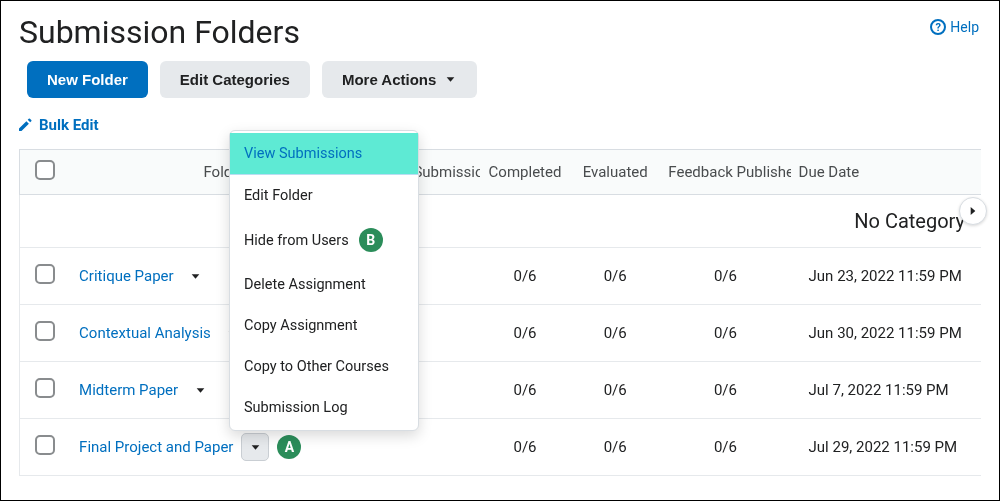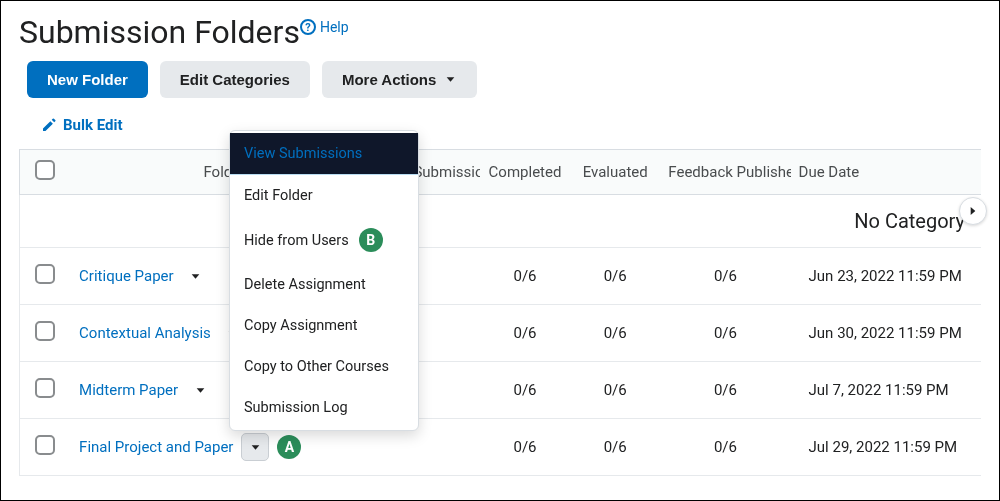--- a/index.html
+++ b/index.html
@@ -9,21 +9,21 @@
     color: #202122;
     width: 1000px;
     height: 501px;
     overflow: hidden;
     border: 1px solid #000;
     position: relative;
   }
   .header-row {
     display: flex;
     align-items: flex-start;
-    justify-content: flex-start;
+    justify-content: space-between;
     padding: 12px 20px 10px 18px;
   }
   .page-title {
     font-size: 32px;
     font-weight: 400;
     color: #202122;
   }
   .help-link {
     display: inline-flex;
     align-items: center;
@@ -71,21 +71,21 @@
     background: #e6e9ec;
     color: #202122;
   }
   .chevron-down {
     width: 13px;
     height: 13px;
     display: inline-block;
   }
   .chevron-down svg { display: block; }
   .bulk-edit-row {
-    padding: 0 18px 12px 40px;
+    padding: 0 18px 12px 16px;
   }
   .bulk-edit-link {
     display: inline-flex;
     align-items: center;
     gap: 6px;
     color: #006fbf;
     font-size: 15px;
     font-weight: 700;
     cursor: pointer;
   }
@@ -192,21 +192,21 @@
   .menu-item {
     padding: 12px 14px;
     font-size: 14.5px;
     color: #202122;
     cursor: pointer;
     display: flex;
     align-items: center;
     gap: 10px;
   }
   .menu-item.selected {
-    background: #0f172a;
+    background: #5eead4;
     color: #006fbf;
     border-bottom: 1px solid #b9ddf2;
   }
   .scroll-btn {
     position: absolute;
     top: 196px;
     right: 12px;
     width: 28px;
     height: 28px;
     border-radius: 50%;

